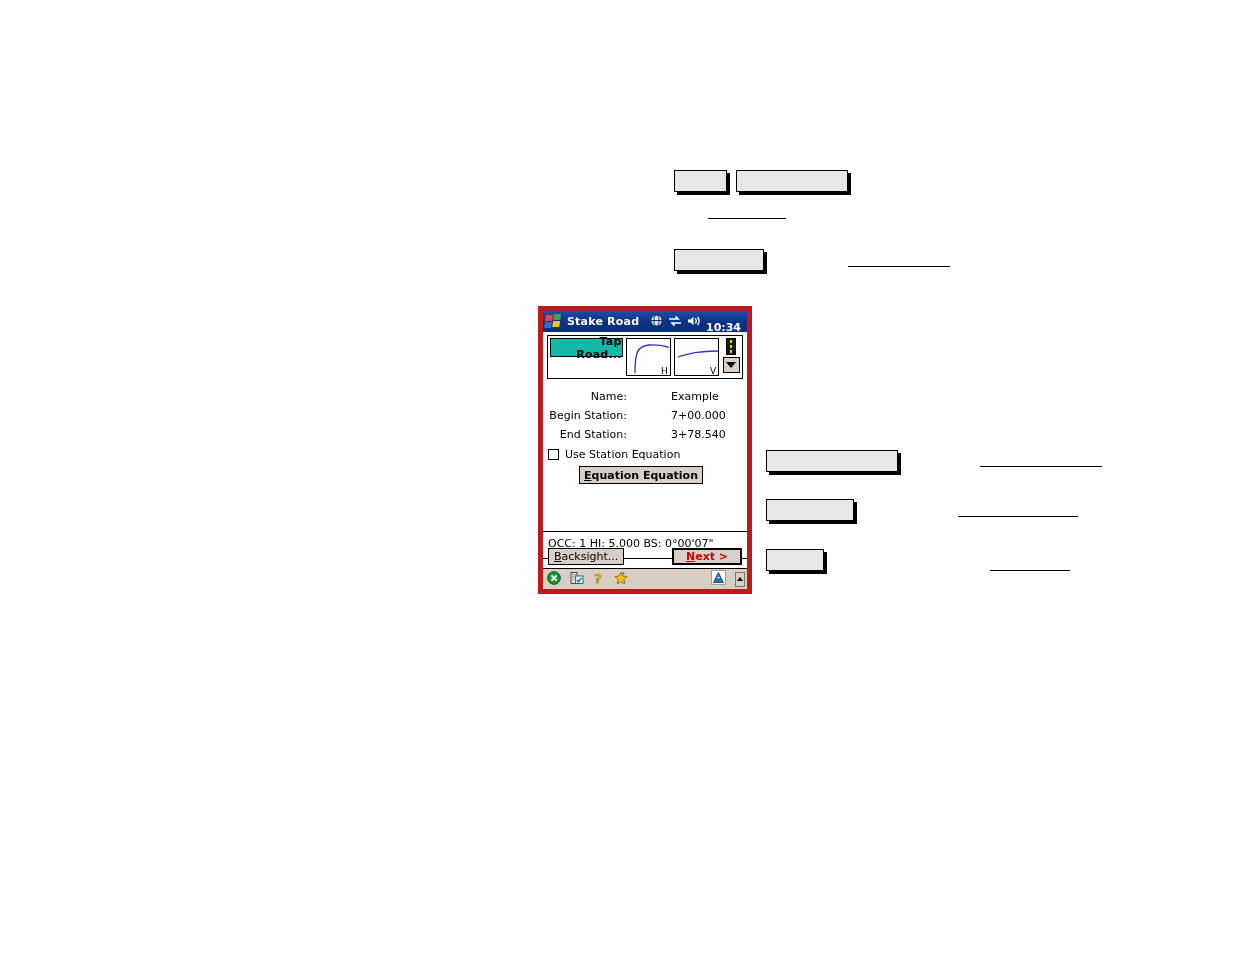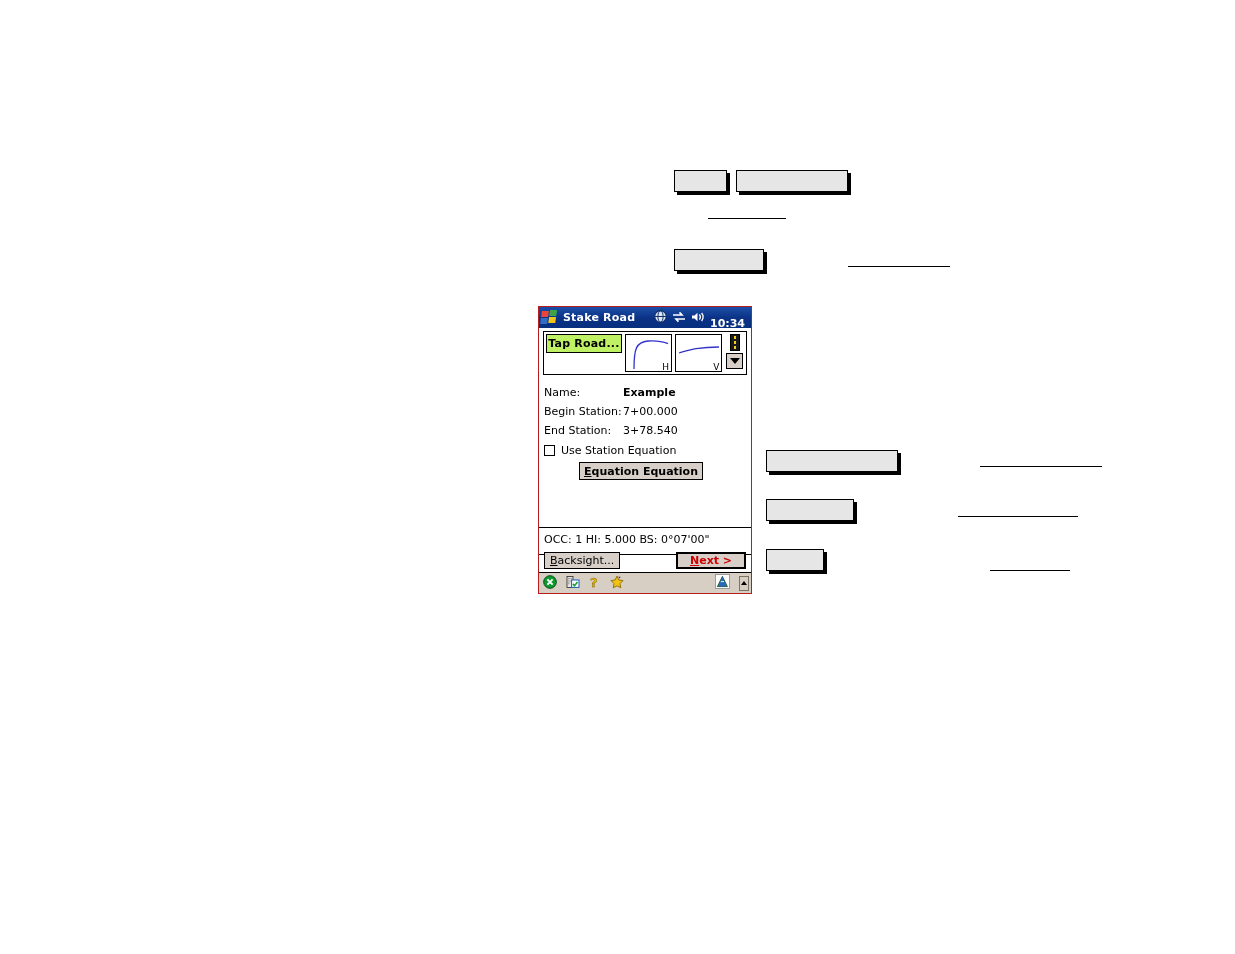--- a/index.html
+++ b/index.html
@@ -29,24 +29,25 @@
     height: 0;
   }
 
   
   #pda {
     position: absolute;
     left: 538px;
     top: 306px;
     width: 214px;
     height: 288px;
-    border: 1px solid #b91c1c;
+    border: 5px solid #b91c1c;
     box-sizing: border-box;
     background: #ffffff;
     font-family: "DejaVu Sans", sans-serif;
+    text-align: right;
   }
 
   
   .titlebar {
     height: 21px;
     background: linear-gradient(to bottom, #1b4ea8 0%, #0a3184 55%, #08307f 100%);
     display: flex;
     align-items: center;
     padding: 0 4px 0 2px;
     box-sizing: border-box;
@@ -101,21 +102,21 @@
     background: #ffffff;
     box-sizing: border-box;
     display: flex;
     align-items: flex-start;
     padding: 2px;
     gap: 3px;
   }
   .tap-road-btn {
     width: 77px;
     height: 19px;
-    background: #bef264;
+    background: #14b8a6;
     border: 1px solid #000000;
     box-sizing: border-box;
     font-size: 11px;
     font-weight: bold;
     color: #000000;
     display: flex;
     align-items: center;
     justify-content: center;
     letter-spacing: .2px;
   }
@@ -180,24 +181,25 @@
   
   .info {
     margin: 8px 0 0 5px;
     font-size: 11px;
     color: #000000;
   }
   .info-row {
     display: flex;
     align-items: center;
     height: 19px;
+    gap: 44px;
   }
   .info-label { width: 79px; flex: 0 0 auto; }
   .info-value { flex: 0 0 auto; }
-  .info-value.bold { font-weight: bold; }
+  .info-value.bold { font-weight: normal; }
 
   .chk-row {
     display: flex;
     align-items: center;
     margin: 4px 0 0 5px;
     font-size: 11px;
   }
   .chk-box {
     width: 11px; height: 11px;
     border: 1px solid #000000;
@@ -415,21 +417,21 @@
 
     <div class="eq-row">
       <div class="eq-btn">
           <u>E</u>
           <span>quation Equation</span>
         </div>
     </div>
 
     <div class="hsep" style="top:196px;"></div>
 
-    <div class="status-line">OCC: 1  HI: 5.000  BS: 0°07'00"</div>
+    <div class="status-line">OCC: 1  HI: 5.000  BS: 0°00'07"</div>
 
     <div class="hsep" style="top:223px;"></div>
   </div>
 
   <div class="cmdbar">
     <div class="bs-btn">
         <u>B</u>
         <span>acksight...</span>
       </div>
     <div class="next-btn">

